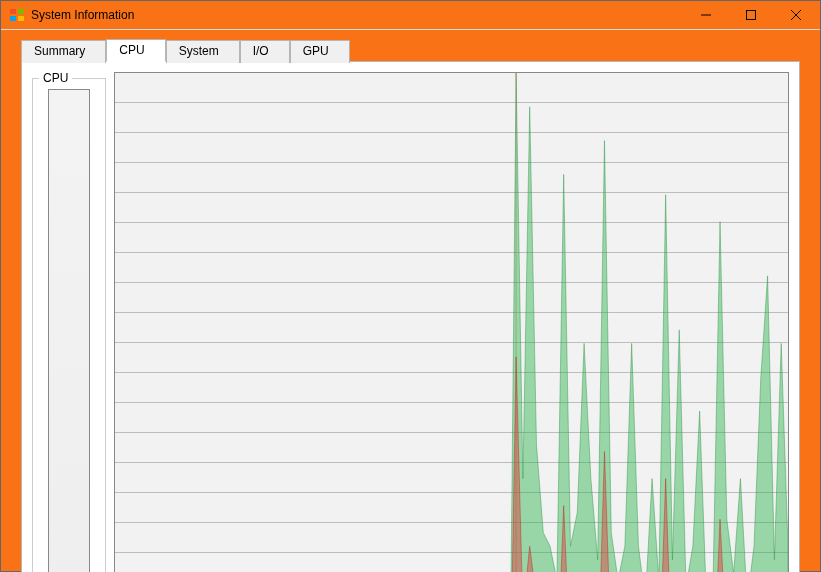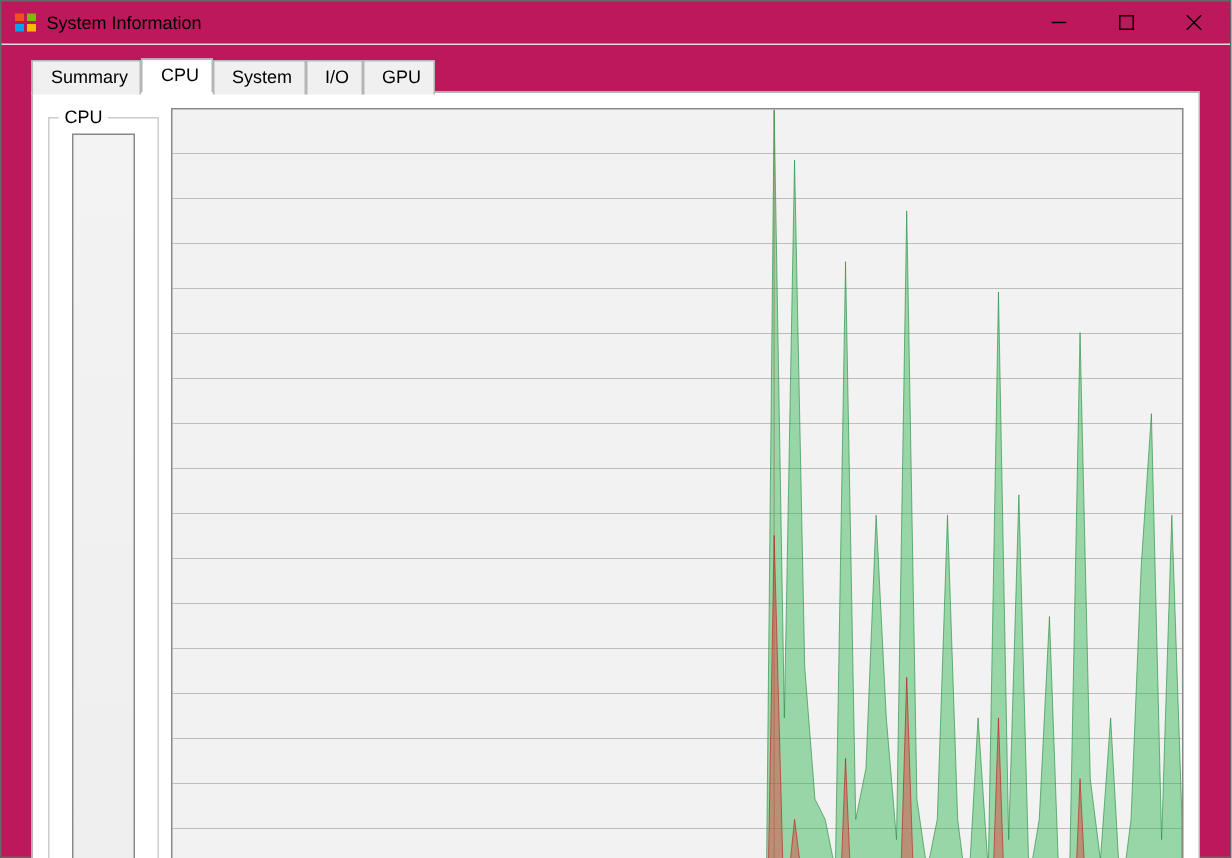--- a/index.html
+++ b/index.html
@@ -11,21 +11,21 @@
     color: #000;
   }
   .window {
     width: 821px;
     height: 572px;
     border: 1px solid #666;
     box-shadow: 0 6px 20px rgba(0,0,0,.35);
     margin: 0 auto;
     display: flex;
     flex-direction: column;
-    background: #be185d;
+    background: #f97316;
   }
   
   .titlebar {
     height: 30px;
     display: flex;
     align-items: center;
     padding: 0 2px 0 8px;
     border-bottom: 1px solid #ddd;
   }
   .titlebar .icon { width: 16px; height: 16px; margin-right: 6px; }
@@ -34,21 +34,21 @@
     width: 45px; height: 28px;
     display: flex; align-items: center; justify-content: center;
     font-family: "Segoe UI Symbol", sans-serif;
   }
   
   .tabstrip {
     display:flex;
     padding: 8px 10px 0 20px;
   }
   .tab {
-    padding: 3px 8px 4px 12px;
+    padding: 3px 20px 4px 12px;
     border: 1px solid #b5b5b5;
     border-bottom: none;
     background: #f0f0f0;
     margin-right: 0px;
     position: relative;
     top: 1px;
     font-size: 12px;
   }
   .tab.active {
     background:#fff;

